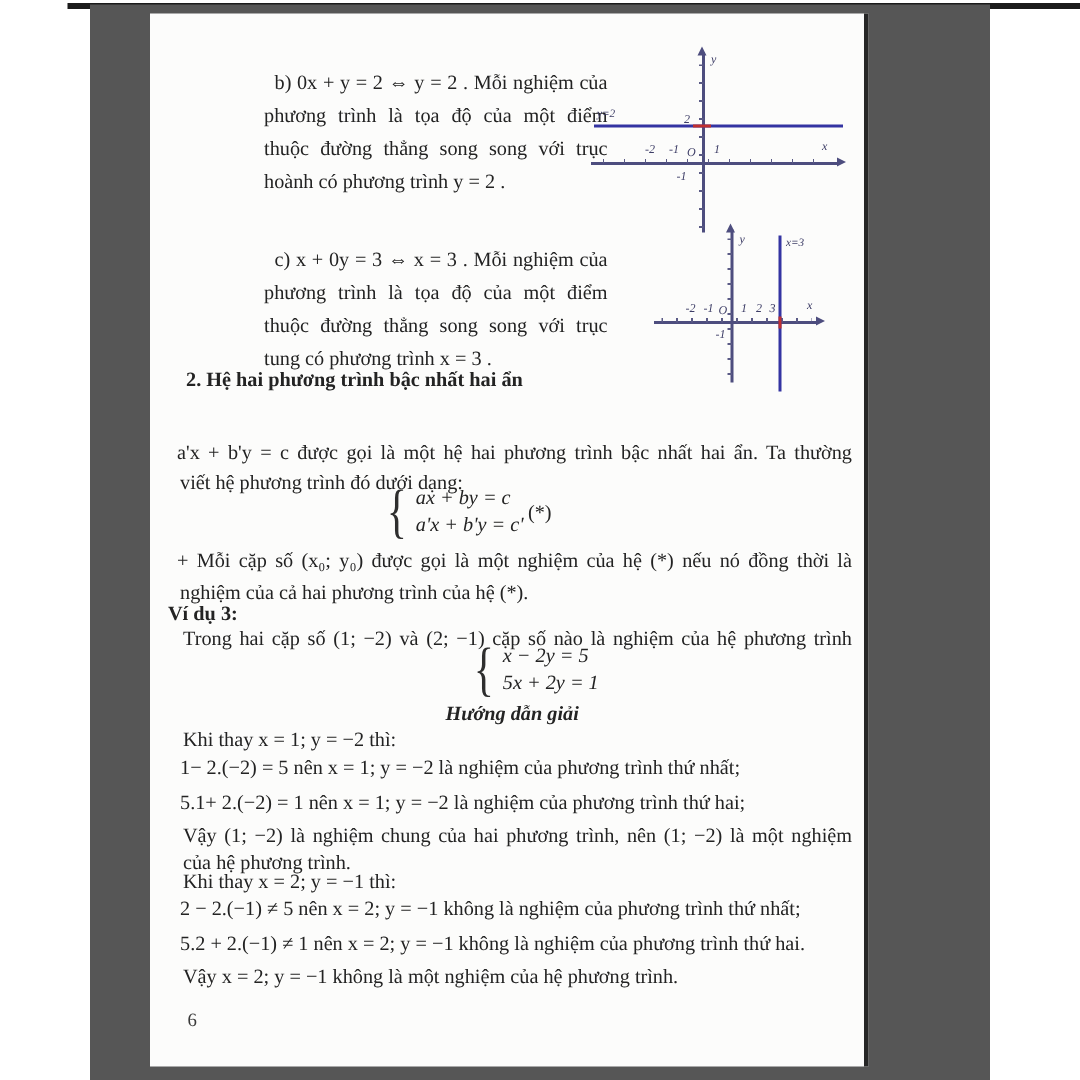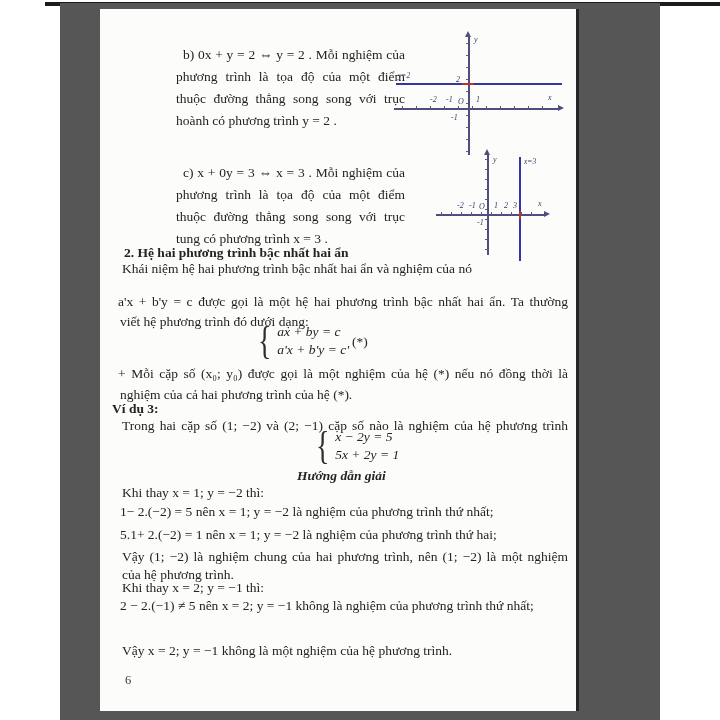--- a/index.html
+++ b/index.html
@@ -108,21 +108,20 @@
       <div class="gl" style="left:36px;top:52px">-1</div>
       <div class="gl" style="left:46px;top:53px">O</div>
       <div class="gl" style="left:61px;top:52px">1</div>
       <div class="gl" style="left:71px;top:52px">2</div>
       <div class="gl" style="left:80px;top:52px">3</div>
       <div class="gl" style="left:105px;top:50px">x</div>
       <div class="gl" style="left:44px;top:69px">-1</div>
     </div>
 
     <div class="ln" id="h2">2. Hệ hai phương trình bậc nhất hai ẩn</div>
-    <div class="ln" id="intro">Khái niệm hệ hai phương trình bậc nhất hai ẩn và nghiệm của nó</div>
     <div class="ln j" id="p1b">a'x + b'y = c được gọi là một hệ hai phương trình bậc nhất hai ẩn. Ta thường</div>
     <div class="ln" id="p1c">viết hệ phương trình đó dưới dạng:</div>
 
     <div class="system" id="sys1">
       <span class="brace">{</span>
       <div class="eqs">
         <div>ax + by = c</div>
         <div>a'x + b'y = c'</div>
       </div>
     </div>
@@ -143,17 +142,18 @@
     </div>
 
     <div class="ln" id="hdg">Hướng dẫn giải</div>
     <div class="ln" id="s1">Khi thay x = 1; y = −2 thì:</div>
     <div class="ln" id="s2">1− 2.(−2) = 5 nên x = 1; y = −2 là nghiệm của phương trình thứ nhất;</div>
     <div class="ln" id="s3">5.1+ 2.(−2) = 1 nên x = 1; y = −2 là nghiệm của phương trình thứ hai;</div>
     <div class="ln j" id="s4">Vậy (1; −2) là nghiệm chung của hai phương trình, nên (1; −2) là một nghiệm</div>
     <div class="ln" id="s5">của hệ phương trình.</div>
     <div class="ln" id="s6">Khi thay x = 2; y = −1 thì:</div>
     <div class="ln" id="s7">2 − 2.(−1) ≠ 5 nên x = 2; y = −1 không là nghiệm của phương trình thứ nhất;</div>
+    <div class="ln" id="s8">5.2 + 2.(−1) ≠ 1 nên x = 2; y = −1 không là nghiệm của phương trình thứ hai.</div>
     <div class="ln" id="s9">Vậy x = 2; y = −1 không là một nghiệm của hệ phương trình.</div>
 
     <div class="ln" id="pgn">6</div>
   </div>
 </div>
 
 </body></html>

